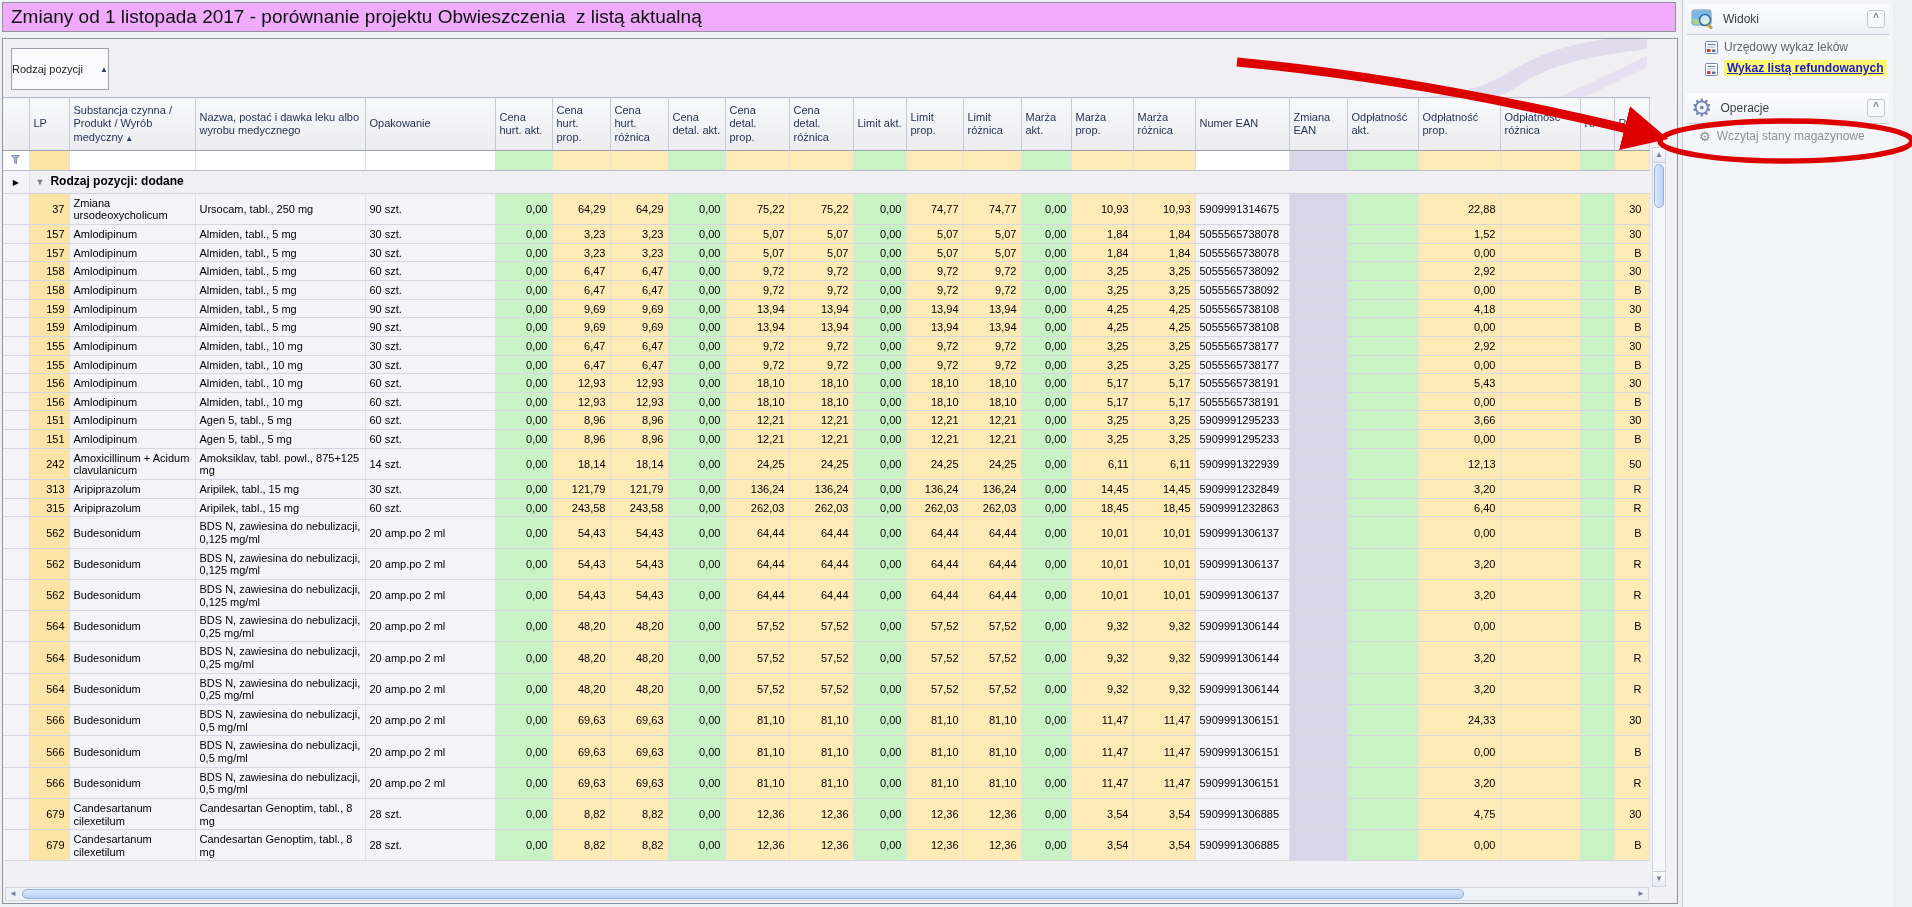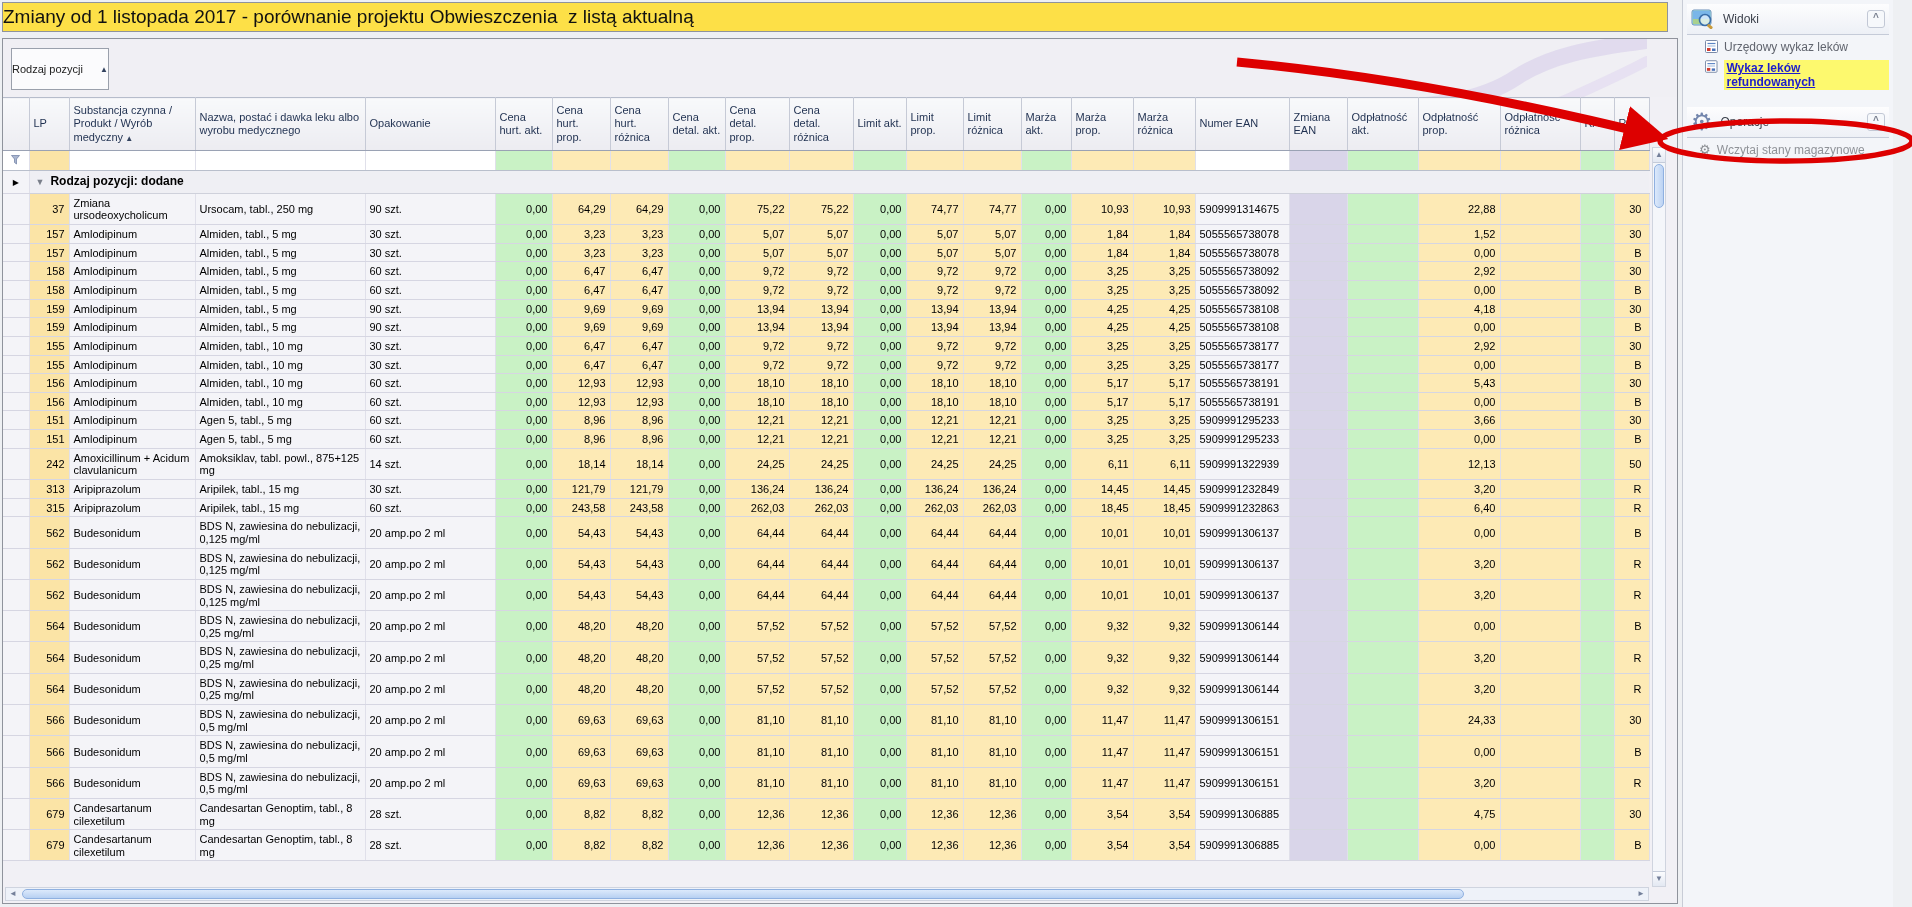--- a/index.html
+++ b/index.html
@@ -1,20 +1,20 @@
 <!DOCTYPE html>
 <html><head>
 <meta charset="utf-8">
 <style>
   html,body{margin:0;padding:0;background:#eceef2;font-family:"Liberation Sans",sans-serif;}
   #app{position:relative;width:1912px;height:907px;overflow:hidden;background:#eef0f3;}
 
   
-  .title-box{position:absolute;left:2px;top:2px;width:1664px;height:28px;background:#fde047;
-    border:1px solid #8f939c;font-size:19px;color:#111;line-height:28px;white-space:pre;}
+  .title-box{position:absolute;left:2px;top:2px;width:1664px;height:28px;background:#f0abfc;
+    border:1px solid #8f939c;font-size:19px;color:#111;line-height:28px;padding-left:8px;white-space:pre;}
 
   
   .grid-panel{position:absolute;left:2px;top:38px;width:1676px;height:866px;background:#f1f0f5;
     border:1px solid #8f939c;box-sizing:border-box;overflow:hidden;}
   .group-area{position:absolute;left:0;top:0;width:100%;height:58px;background:#f0eff4;}
   .groupbox{position:absolute;left:8px;top:9px;width:96px;height:40px;background:#fbfbfd;
     border:1px solid #9aa0ac;font-size:11px;color:#222;display:flex;align-items:center;
     justify-content:space-between;gap:6px;cursor:default;}
   .sort-up{font-size:8px;color:#33435f;}
 
@@ -58,21 +58,21 @@
   .swirl{position:absolute;right:30px;top:0;pointer-events:none;}
 
   
   .sidebar{position:absolute;left:1682px;top:0;width:211px;height:907px;background:#f3f5f9;
     border-left:1px solid #c8ccd6;box-sizing:border-box;}
   .side-hdr{display:flex;align-items:center;gap:8px;height:30px;margin:4px 4px 2px 4px;
     padding:0 4px;background:linear-gradient(#fdfdfe,#edf0f6);border-bottom:1px solid #c5cbd8;
     font-size:12px;color:#3a3f4a;cursor:default;}
   .side-hdr .chev{margin-left:auto;width:16px;height:16px;border:1px solid #c2c8d5;border-radius:3px;
     background:#f6f8fb;color:#7a8190;font-weight:bold;font-size:10px;text-align:center;line-height:14px;}
-  .side-item{display:flex;align-items:flex-start;gap:6px;padding:3px 4px 3px 22px;font-size:12px;color:#60646e;cursor:pointer;}
+  .side-item{display:flex;align-items:flex-end;gap:6px;padding:3px 4px 3px 22px;font-size:12px;color:#60646e;cursor:pointer;}
   .side-item .hl{background:#fdf96e;color:#1c1ccd;font-weight:bold;text-decoration:underline;padding:1px 3px;}
   .gear-big{font-size:24px;color:#7386ad;line-height:24px;}
   .gear-small{font-size:13px;color:#8a8d92;line-height:13px;}
 
   
   #overlay{position:absolute;left:0;top:0;width:1912px;height:907px;pointer-events:none;z-index:50;}
 </style>
 </head>
 <body>
 
@@ -921,21 +921,21 @@
       <span>Urzędowy wykaz leków</span>
     </div>
     <div class="side-item">
       <svg width="13" height="13" viewBox="0 0 13 13">
         <rect x="0.5" y="0.5" width="12" height="12" rx="1" fill="#fff" stroke="#7a8aa8"></rect>
         <line x1="2.5" y1="3.5" x2="10.5" y2="3.5" stroke="#5b84c4" stroke-width="1.2"></line>
         <line x1="2.5" y1="6" x2="10.5" y2="6" stroke="#9ab4d8" stroke-width="1"></line>
         <rect x="2" y="8" width="3.5" height="3" fill="#d23b2f"></rect>
         <rect x="7" y="8.5" width="3.5" height="2.5" fill="#4a72b8"></rect>
       </svg>
-      <span class="hl">Wykaz leków refundowanych</span>
+      <span class="hl">Wykaz listą refundowanych</span>
     </div>
 
     <div class="side-hdr" style="margin-top:14px;">
       <span class="gear-big">⚙</span>
       <span>Operacje</span>
       <span class="chev">^</span>
     </div>
     <div class="side-item" style="padding-left:16px;color:#8f9298;">
       <span class="gear-small">⚙</span>
       <span>Wczytaj stany magazynowe</span>

